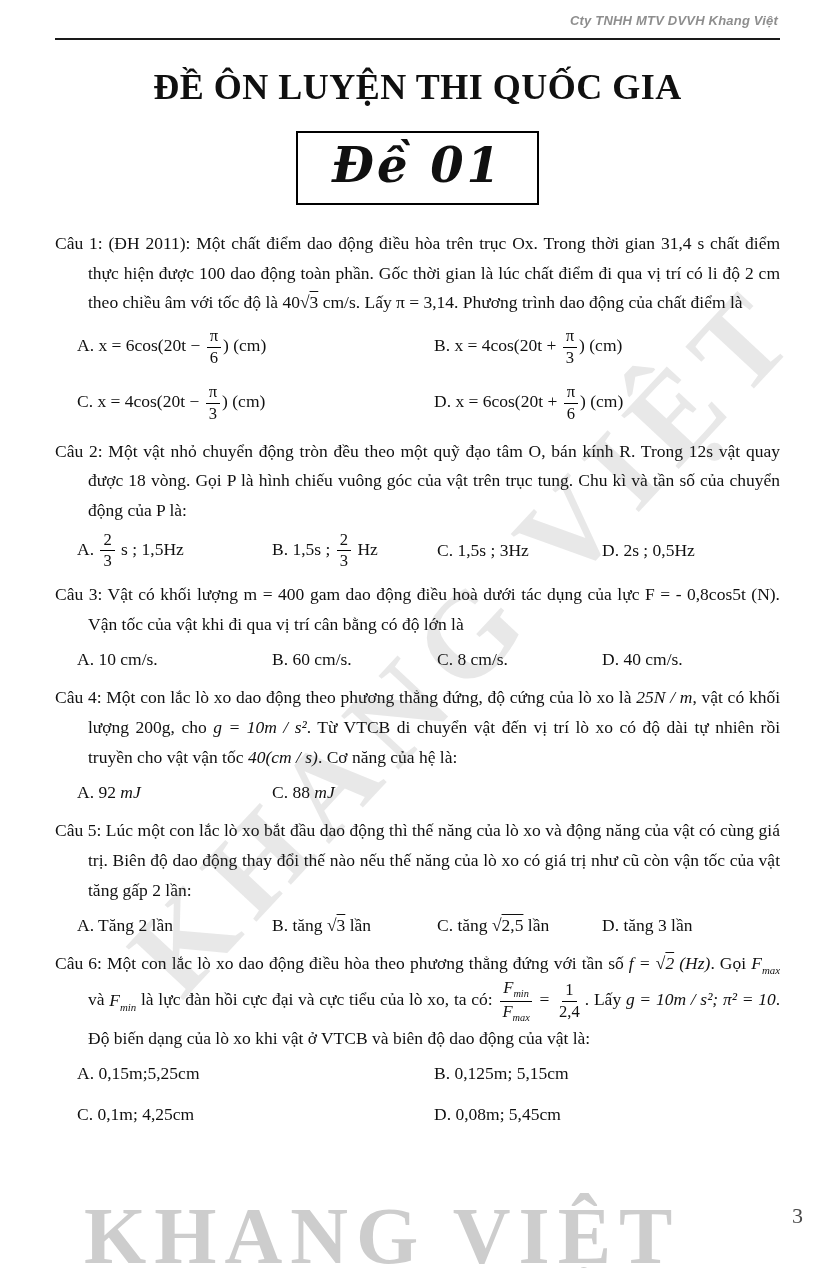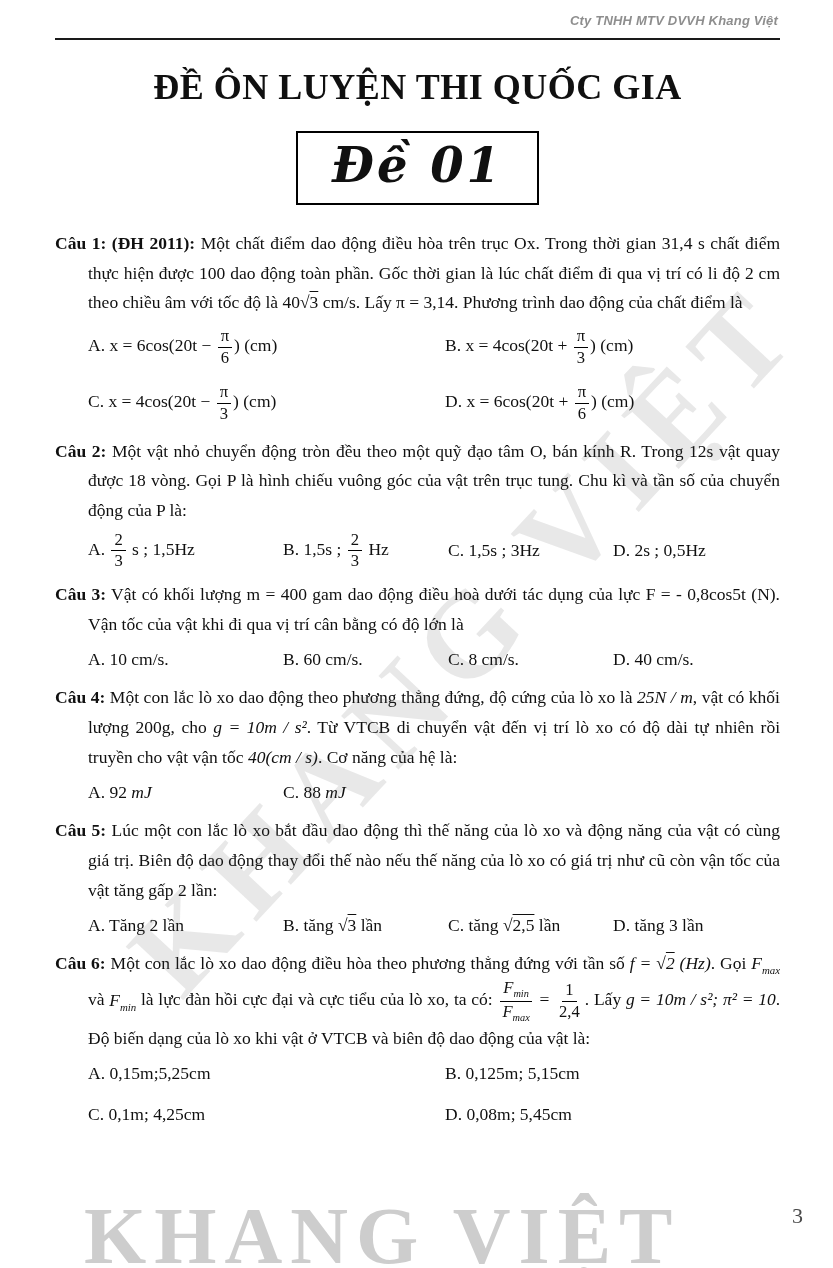--- a/index.html
+++ b/index.html
@@ -17,23 +17,23 @@
   .company { font-family: "Liberation Sans", sans-serif; font-style: italic; font-weight: bold; font-size: 13px; color: #8e8e8e; letter-spacing: 0.2px; }
 
   .doc-title { margin: 24px 0 0; text-align: center; font-size: 36px; font-weight: bold; letter-spacing: 0.5px; line-height: 1.3; }
 
   .exam-box-wrap { display: flex; justify-content: center; margin: 20px 0 24px; }
   .exam-box { border: 2px solid #000; padding: 2px 34px 8px; background: #fff; }
   .exam-label { font-size: 48px; font-weight: bold; font-style: italic; font-family: "DejaVu Serif", serif; letter-spacing: 3px; line-height: 1.25; }
 
   .question { margin-bottom: 4px; }
   .q-body { margin: 0; padding-left: 33px; text-indent: -33px; text-align: justify; }
-  .q-label { font-weight: bold; }
+  .q-label { font-weight: normal; }
 
-  .options { margin: 5px 0 9px 33px; display: grid; align-items: center; }
+  .options { margin: 5px 0 9px 22px; display: grid; align-items: center; }
   .options.cols2 { grid-template-columns: 357px 1fr; row-gap: 12px; }
   .options.cols2.roomy { row-gap: 16px; padding: 4px 0; }
   .options.cols4 { grid-template-columns: 195px 165px 165px 1fr; }
   .option { white-space: nowrap; }
 
   .frac { display: inline-flex; flex-direction: column; align-items: center; vertical-align: middle; line-height: 1.12; font-size: 0.95em; margin: 0 2px; text-indent: 0; }
   .frac .num { border-bottom: 1px solid #000; padding: 0 3px 1px; }
   .frac .den { padding: 1px 3px 0; }
 
   .mi { font-style: italic; }

